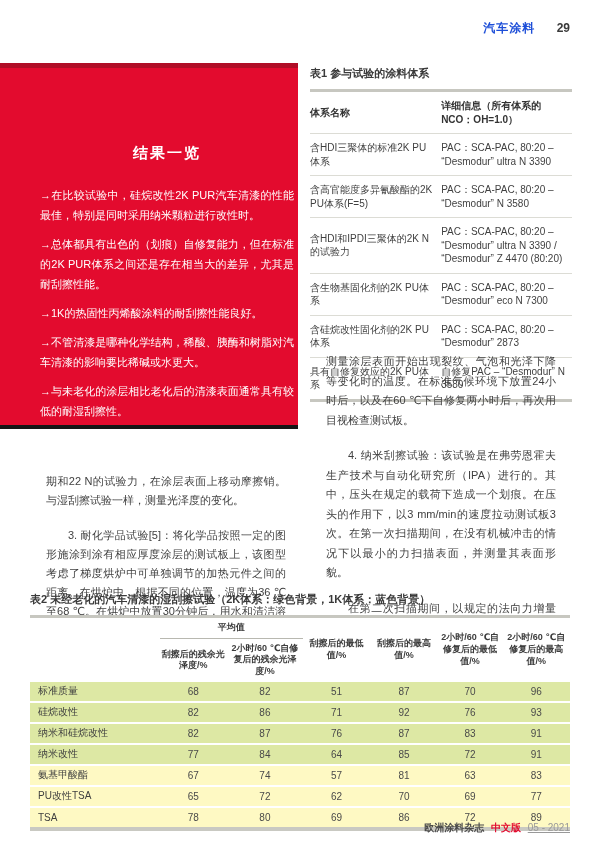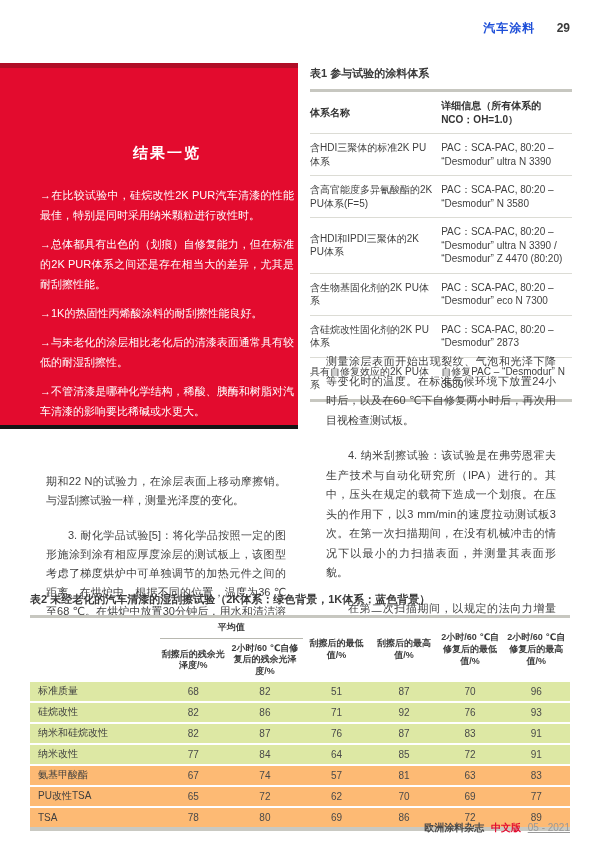--- a/index.html
+++ b/index.html
@@ -43,21 +43,21 @@
   .t2{position:absolute;left:30px;top:592px;width:540px;}
   table.t2-table{width:100%;border-collapse:separate;border-spacing:0;
                  border-top:3px solid #c7c7c0;border-bottom:4px solid #c9c9c2;margin-top:6px;}
   .t2-table thead th{font-size:9px;font-weight:bold;color:#3c3c3c;text-align:center;
                      vertical-align:middle;padding:4px 2px;line-height:1.3;background:#fff;}
   .t2-table th.avg{border-bottom:1px solid #b8b8b0;}
   .t2-table tbody td{font-size:10px;color:#4a4a4a;text-align:center;height:19px;
                      padding:0 2px;border-bottom:2px solid #fff;}
   .t2-table tbody td.lbl{text-align:left;padding-left:8px;color:#3f3f3f;}
   .t2-table tr.g td{background:#dde8a4;}
-  .t2-table tr.b td{background:#fdba74;}
+  .t2-table tr.b td{background:#fef9c3;}
   .t2-table tbody tr:last-child td{border-bottom:none;}
 
   
   .footer{position:absolute;right:30px;bottom:14px;font-size:10px;}
   .footer .journal{color:#4a4a4a;font-weight:bold;}
   .footer .edition{color:#e30b2e;font-weight:bold;margin:0 4px;}
   .footer .issue{color:#999;text-decoration:underline;}
 </style>
 </head>
 <body>
@@ -68,22 +68,22 @@
     <span class="sec">汽车涂料</span>
     <span class="num">29</span>
   </div>
 
   <div class="red-box">
     <div class="rb-title">结果一览</div>
     <div class="rb-bullets">
       <div class="bullet">→在比较试验中，硅烷改性2K PUR汽车清漆的性能最佳，特别是同时采用纳米颗粒进行改性时。</div>
       <div class="bullet">→总体都具有出色的（划痕）自修复能力，但在标准的2K PUR体系之间还是存在相当大的差异，尤其是耐刮擦性能。</div>
       <div class="bullet">→1K的热固性丙烯酸涂料的耐刮擦性能良好。</div>
+      <div class="bullet">→不管清漆是哪种化学结构，稀酸、胰酶和树脂对汽车清漆的影响要比稀碱或水更大。</div>
       <div class="bullet">→与未老化的涂层相比老化后的清漆表面通常具有较低的耐湿刮擦性。</div>
-      <div class="bullet">→不管清漆是哪种化学结构，稀酸、胰酶和树脂对汽车清漆的影响要比稀碱或水更大。</div>
     </div>
   </div>
 
   <div class="t1">
     <div class="tbl-title">表1 参与试验的涂料体系</div>
     <table class="t1-table">
       <colgroup>
           <col style="width:47%">
           <col style="width:53%">
         </colgroup>
@@ -94,21 +94,21 @@
       </tr>
       <tr>
         <td>含HDI三聚体的标准2K PU体系</td>
         <td class="c2">PAC：SCA-PAC, 80:20 – “Desmodur” ultra N 3390</td>
       </tr>
       <tr>
         <td>含高官能度多异氰酸酯的2K PU体系(F=5)</td>
         <td class="c2">PAC：SCA-PAC, 80:20 – “Desmodur” N 3580</td>
       </tr>
       <tr>
-        <td>含HDI和IPDI三聚体的2K PU体系</td>
+        <td>含HDI和IPDI三聚体的2K N的试验力</td>
         <td class="c2">PAC：SCA-PAC, 80:20 – “Desmodur” ultra N 3390 / “Desmodur” Z 4470 (80:20)</td>
       </tr>
       <tr>
         <td>含生物基固化剂的2K PU体系</td>
         <td class="c2">PAC：SCA-PAC, 80:20 – “Desmodur” eco N 7300</td>
       </tr>
       <tr>
         <td>含硅烷改性固化剂的2K PU体系</td>
         <td class="c2">PAC：SCA-PAC, 80:20 – “Desmodur” 2873</td>
       </tr>

